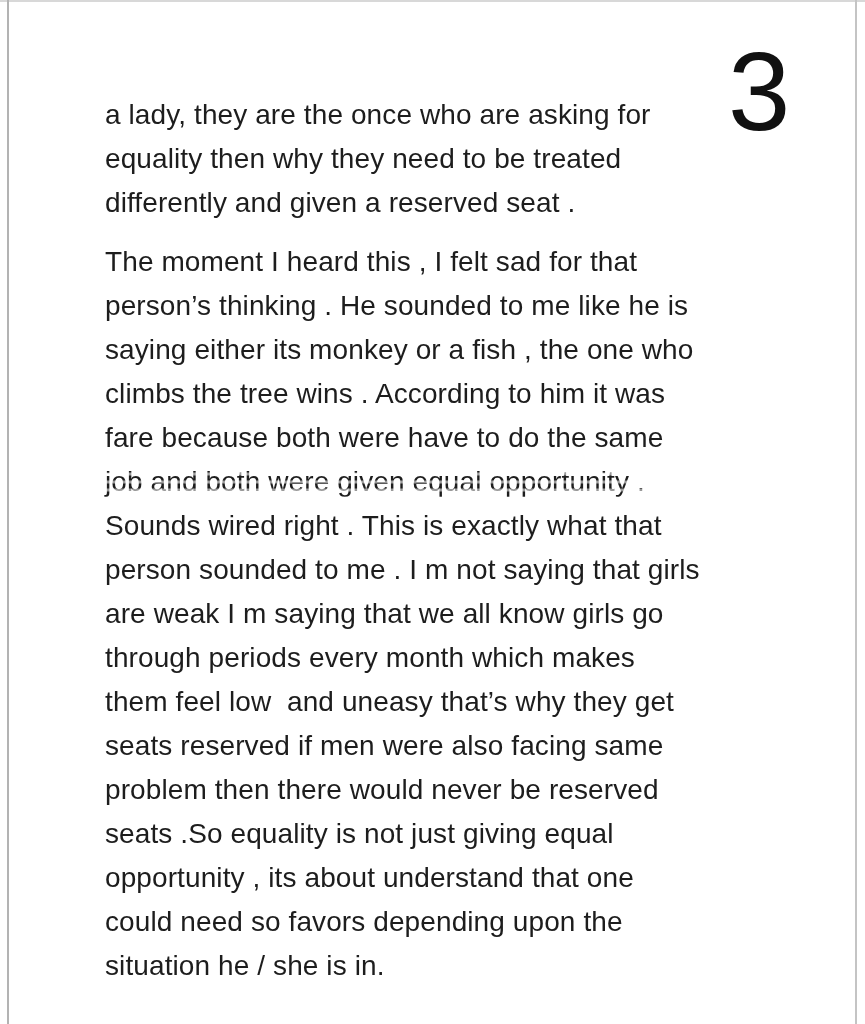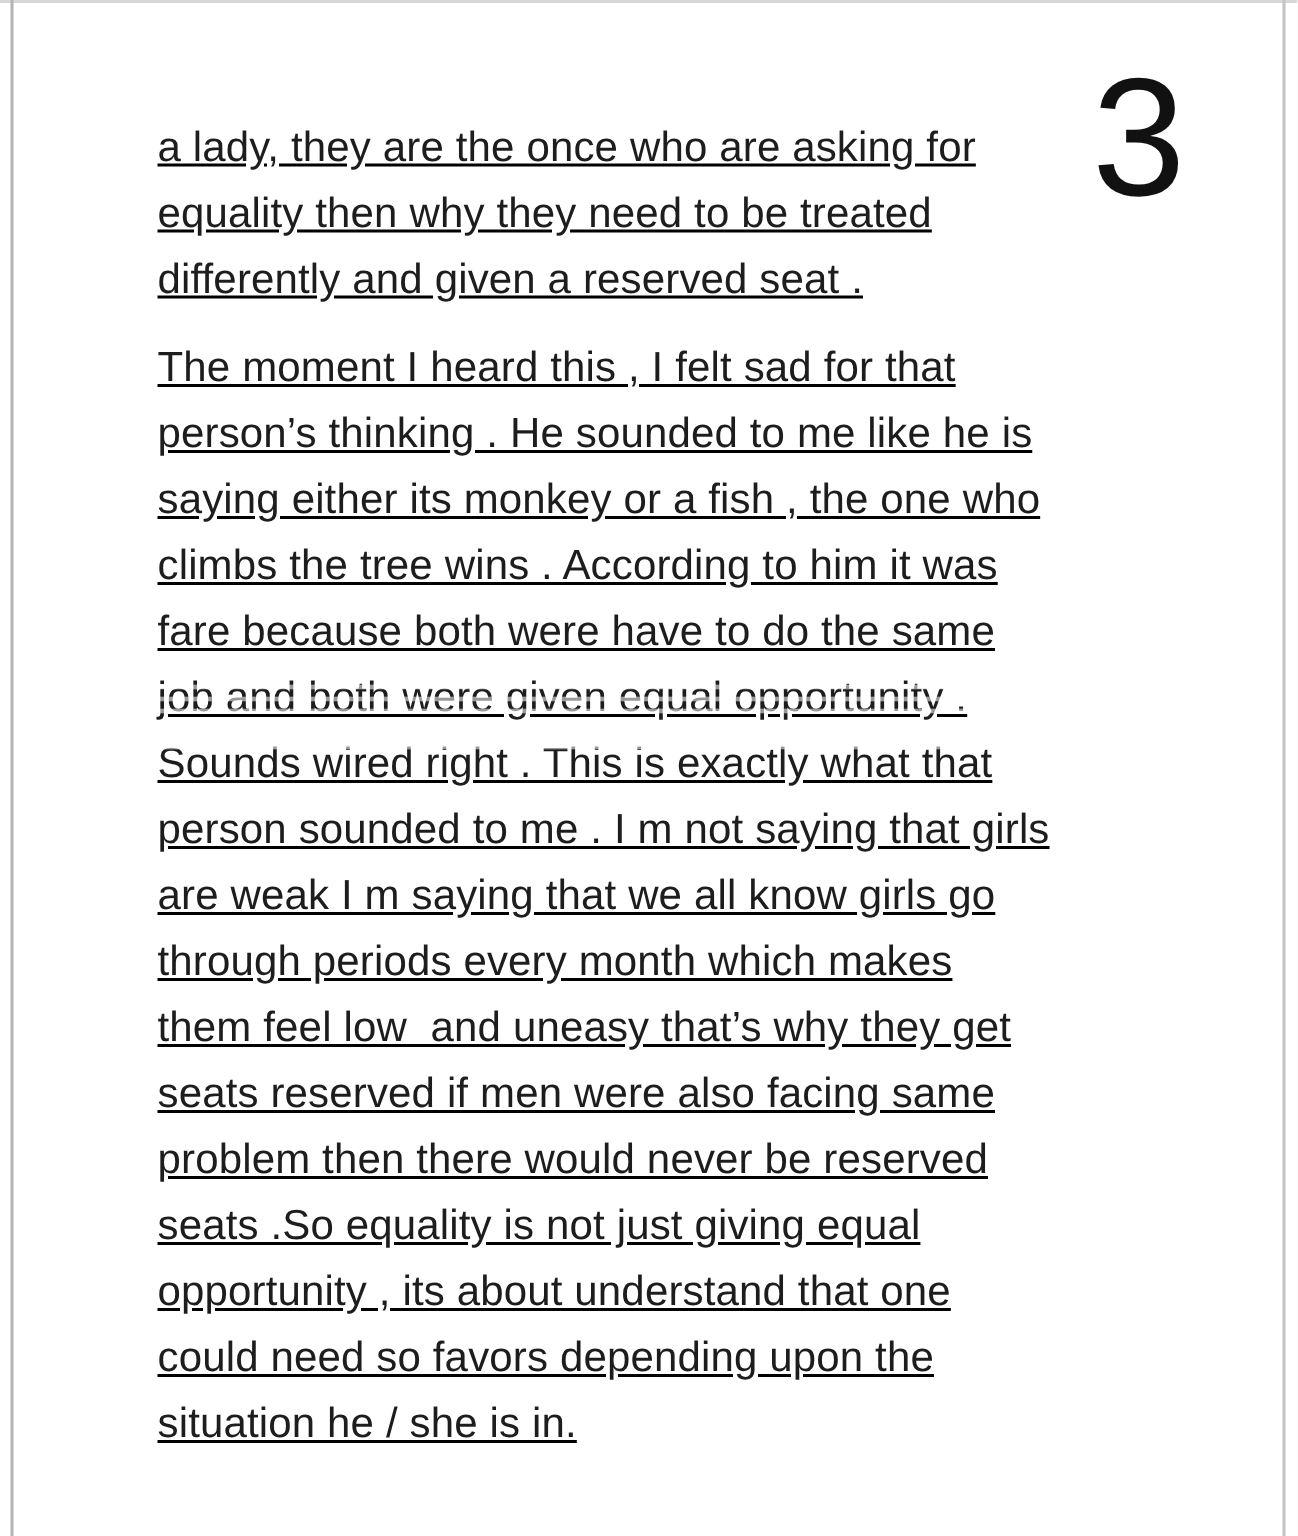--- a/index.html
+++ b/index.html
@@ -40,23 +40,22 @@
     top: 36px;
     font-size: 112px;
     line-height: 1;
     font-weight: 400;
     color: #111111;
     letter-spacing: 0;
   }
   .text-block {
     position: absolute;
     left: 105px;
-    top: 76px;
+    top: 93px;
     width: 720px;
-    text-decoration: underline;
   }
   .para {
     margin: 0 0 15px 0;
     font-size: 28px;
     line-height: 44px;
     color: #1d1d1d;
     white-space: pre;
     letter-spacing: 0.1px;
   }
   

